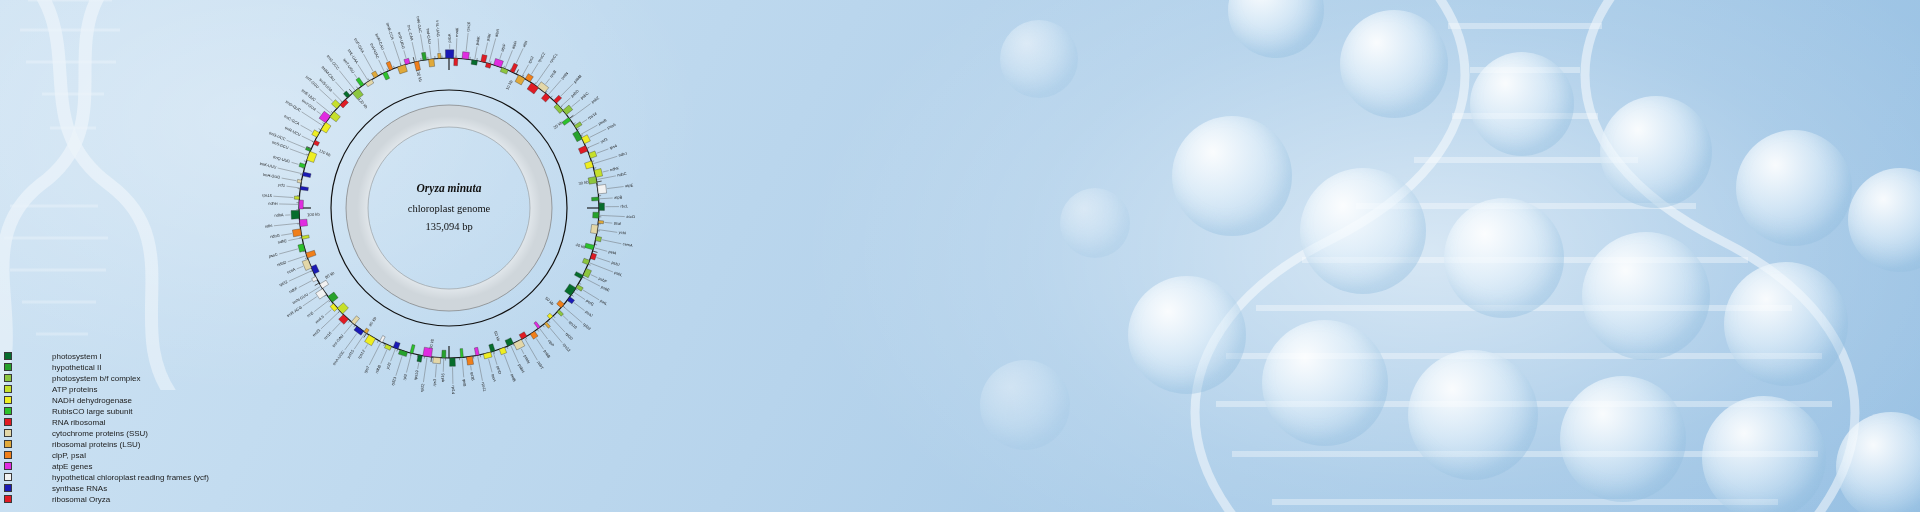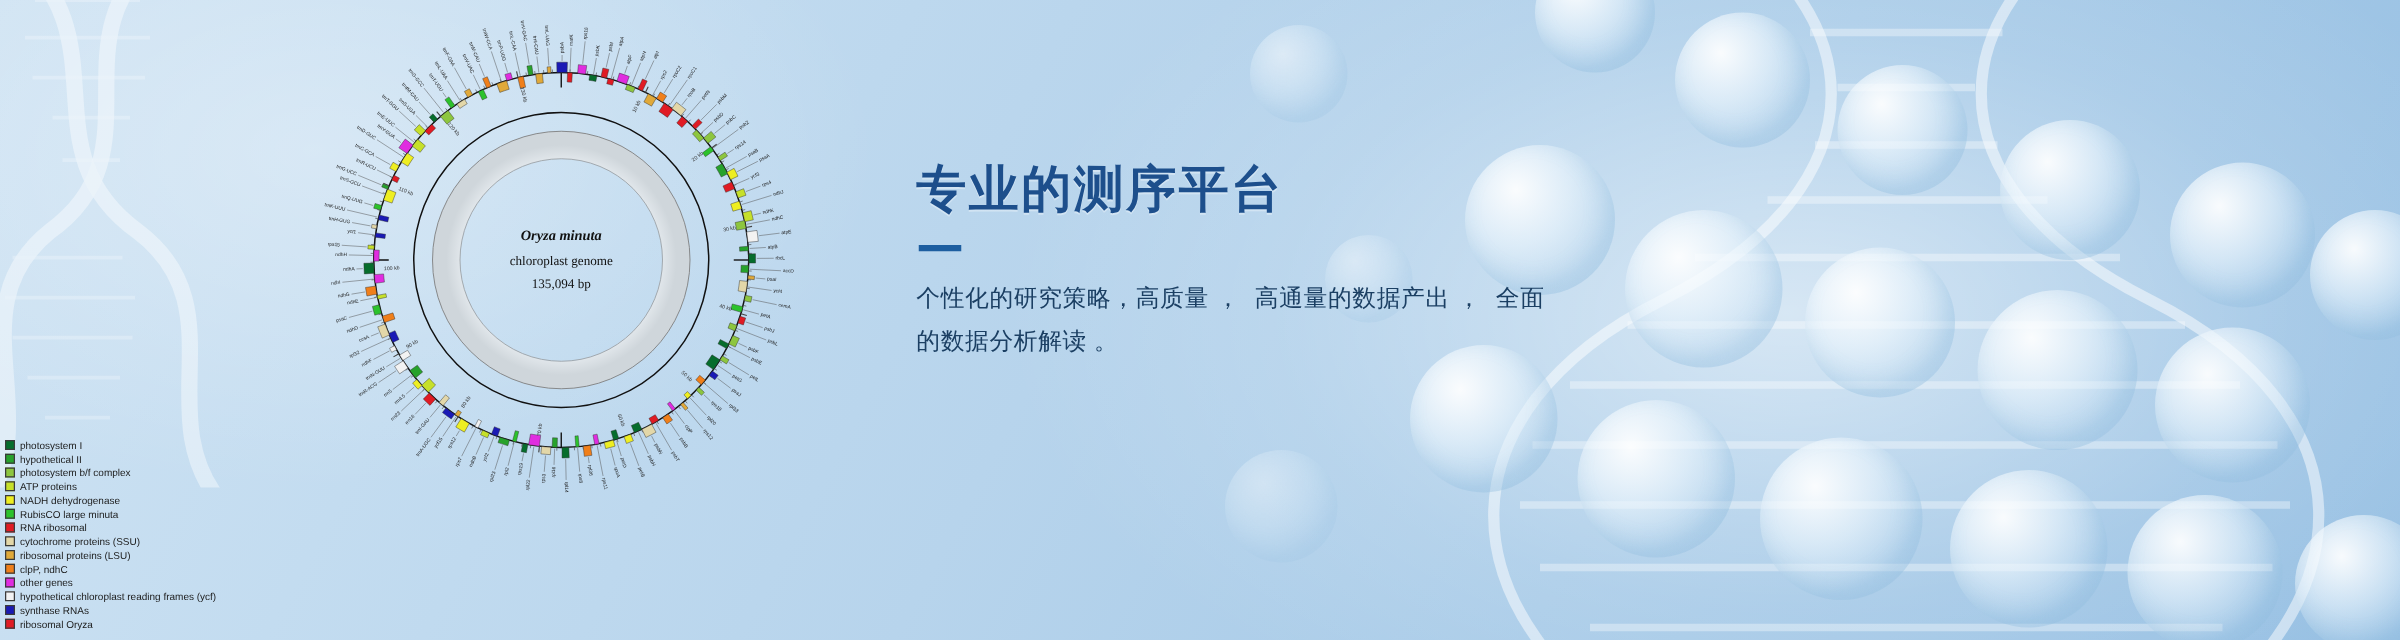--- a/index.html
+++ b/index.html
@@ -68,20 +68,21 @@
     width: 8px; height: 8px;
     border: 1px solid #3a3a3a;
     flex: 0 0 auto;
   }
   .legend-label {
     font-family: "Liberation Sans", sans-serif;
     font-size: 8px;
     line-height: 9px;
     color: #1b1b1b;
     white-space: nowrap;
+    margin-left: 36px;
   }
 
   
   #copy {
     position: absolute;
     left: 733px; top: 130px;
     width: 700px;
   }
   #headline {
     font-family: "Liberation Sans", "DejaVu Sans", sans-serif;
@@ -727,58 +728,50 @@
       <div class="legend-row">
         <span class="legend-swatch" style="background: rgb(198, 224, 42);"></span>
         <span class="legend-label">ATP proteins</span>
       </div>
       <div class="legend-row">
         <span class="legend-swatch" style="background: rgb(238, 238, 34);"></span>
         <span class="legend-label">NADH dehydrogenase</span>
       </div>
       <div class="legend-row">
         <span class="legend-swatch" style="background: rgb(44, 194, 44);"></span>
-        <span class="legend-label">RubisCO large minuta</span>
+        <span class="legend-label">RubisCO large subunit</span>
       </div>
       <div class="legend-row">
         <span class="legend-swatch" style="background: rgb(224, 27, 36);"></span>
         <span class="legend-label">RNA ribosomal</span>
       </div>
       <div class="legend-row">
         <span class="legend-swatch" style="background: rgb(227, 215, 168);"></span>
         <span class="legend-label">cytochrome proteins (SSU)</span>
       </div>
       <div class="legend-row">
         <span class="legend-swatch" style="background: rgb(224, 169, 58);"></span>
         <span class="legend-label">ribosomal proteins (LSU)</span>
       </div>
       <div class="legend-row">
         <span class="legend-swatch" style="background: rgb(240, 127, 26);"></span>
-        <span class="legend-label">clpP, ndhC</span>
+        <span class="legend-label">clpP, psaI</span>
       </div>
       <div class="legend-row">
         <span class="legend-swatch" style="background: rgb(224, 44, 224);"></span>
-        <span class="legend-label">other genes</span>
+        <span class="legend-label">atpE genes</span>
       </div>
       <div class="legend-row">
         <span class="legend-swatch" style="background: rgb(242, 242, 242);"></span>
         <span class="legend-label">hypothetical chloroplast reading frames (ycf)</span>
       </div>
       <div class="legend-row">
         <span class="legend-swatch" style="background: rgb(26, 26, 181);"></span>
         <span class="legend-label">synthase RNAs</span>
       </div>
       <div class="legend-row">
         <span class="legend-swatch" style="background: rgb(224, 27, 36);"></span>
         <span class="legend-label">ribosomal Oryza</span>
       </div>
     </div>
 
-  <div id="copy">
-    <h1 id="headline">专业的测序平台</h1>
-    <div id="rule"></div>
-    <div id="subcopy">
-      <span class="ln">个性化的研究策略，高质量 ，  高通量的数据产出 ，  全面</span>
-      <span class="ln">的数据分析解读 。</span>
-    </div>
-  </div>
 
 </div>
 
 </body></html>

